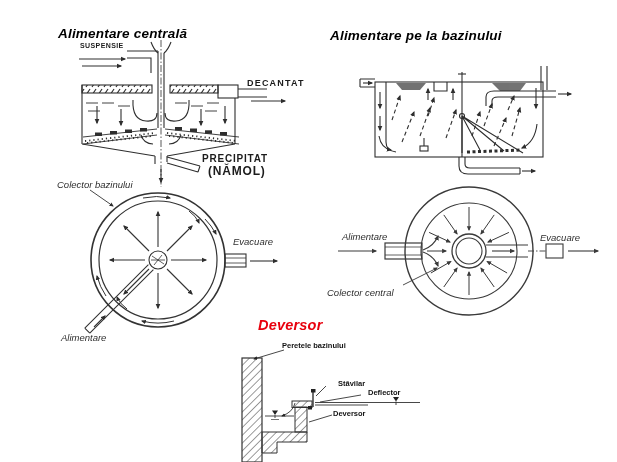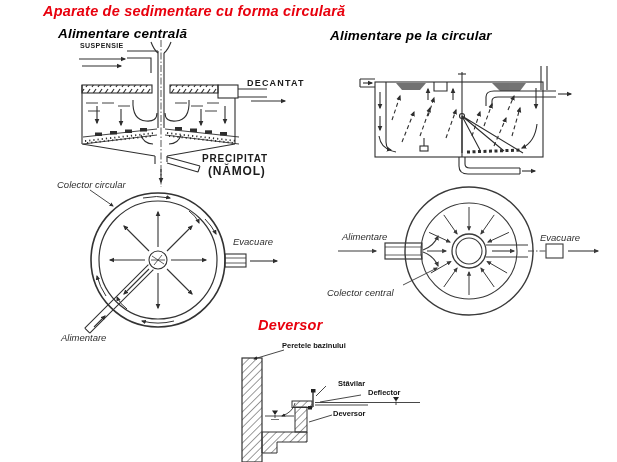--- a/index.html
+++ b/index.html
@@ -11,23 +11,22 @@
   .t-caps{color:#1c1c1c;font-weight:600;text-align:center;}
   .t-ital{font-size:9.5px;font-style:italic;color:#2f2f2f;}
   .t-bsm{font-size:7.5px;font-weight:bold;color:#111;}
   svg{position:absolute;overflow:visible;}
 </style>
 </head>
 <body>
 
 <div class="slide">
 
-  <div class="abs t-title" style="left:43px;top:4px">Aparate de sedimentare cu forma circulară</div>
   <div class="abs t-h" style="left:58px;top:27px">Alimentare centrală</div>
-  <div class="abs t-h" style="left:330px;top:29px">Alimentare pe la circular</div>
+  <div class="abs t-h" style="left:330px;top:29px">Alimentare pe la bazinului</div>
   <div class="abs t-title" style="left:258px;top:318px">Deversor</div>
 
   <svg style="left:55px;top:40px" width="255" height="150" viewBox="0 0 255 150">
     <defs>
       <marker id="m1" viewBox="0 0 10 10" refX="7" refY="5" markerWidth="5.5" markerHeight="5.5" orient="auto-start-reverse">
         <path d="M0,1 L9,5 L0,9 Z" fill="#2e2e2e"></path>
       </marker>
       <pattern id="comb1" width="6" height="8" patternUnits="userSpaceOnUse">
         <line x1="1" y1="7" x2="5" y2="1" stroke="#2e2e2e" stroke-width="1.2"></line>
       </pattern>
@@ -194,21 +193,21 @@
         <line x1="44" y1="152" x2="55" y2="141" marker-end="url(#m3)"></line>
       </g>
       <g>
         <rect x="175" y="79" width="21" height="13"></rect>
         <path d="M175,83 H196 M175,88 H196" stroke-width="0.8"></path>
         <line x1="200" y1="86" x2="227" y2="86" marker-end="url(#m3)"></line>
       </g>
       <line x1="40" y1="15" x2="63" y2="31" marker-end="url(#m3)" stroke-width="0.9"></line>
     </g>
   </svg>
-  <span class="abs t-ital" style="left:57px;top:180px">Colector circular</span>
+  <span class="abs t-ital" style="left:57px;top:180px">Colector bazinului</span>
   <span class="abs t-ital" style="left:233px;top:237px">Evacuare</span>
   <span class="abs t-ital" style="left:61px;top:333px">Alimentare</span>
 
   <svg style="left:330px;top:183px" width="285" height="145" viewBox="0 0 285 145">
     <defs>
       <marker id="m4" viewBox="0 0 10 10" refX="7" refY="5" markerWidth="5.5" markerHeight="5.5" orient="auto-start-reverse">
         <path d="M0,1 L9,5 L0,9 Z" fill="#3a3a3a"></path>
       </marker>
     </defs>
     <g stroke="#3a3a3a" stroke-width="1.1" fill="none">

